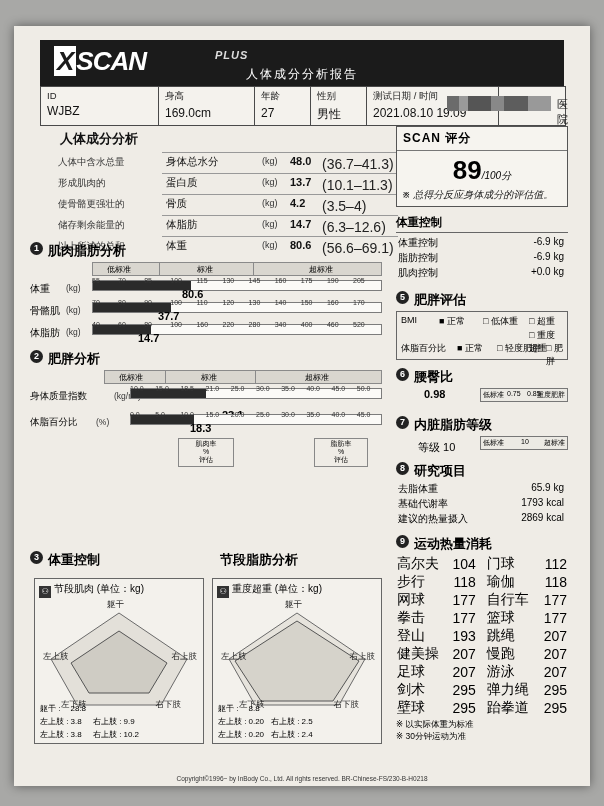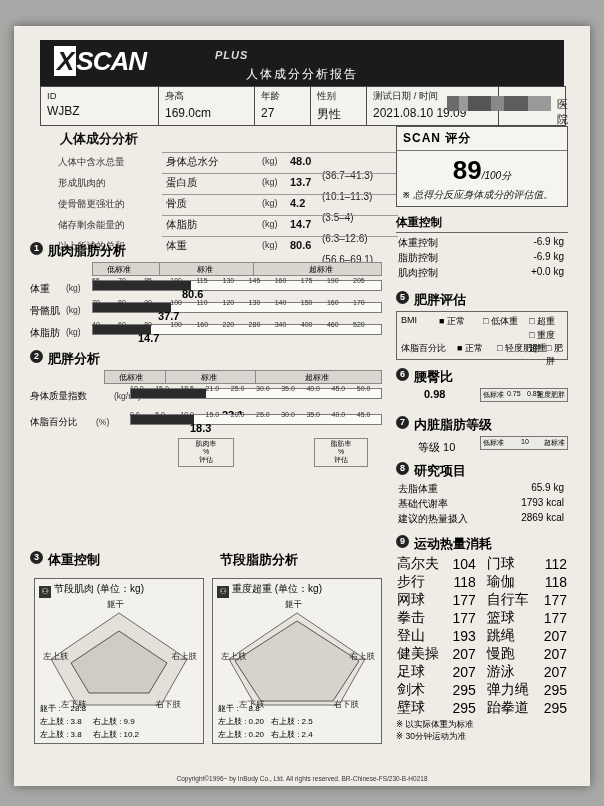--- a/index.html
+++ b/index.html
@@ -22,21 +22,21 @@
   .redact-txt{position:absolute;left:516px;top:10px;font-size:11px;color:#111;}
   
   .sec-title{font-size:13px;font-weight:bold;color:#111;}
   #body-comp{position:absolute;left:40px;top:104px;width:344px;}
   #body-comp .t{margin-left:6px;}
   .bc-row{position:relative;height:20px;}
   .bc-desc{position:absolute;left:4px;top:3px;font-size:9.5px;color:#333;}
   .bc-name{position:absolute;left:112px;top:2px;font-size:10.5px;color:#111;}
   .bc-unit{position:absolute;left:208px;top:3px;font-size:9px;color:#333;}
   .bc-val{position:absolute;left:236px;top:2px;font-size:11px;color:#111;font-weight:bold;}
-  .bc-rng{position:absolute;left:268px;top:3px;font-size:10px;color:#222;margin-top:14px;}
+  .bc-rng{position:absolute;left:268px;top:3px;font-size:14px;color:#222;}
   .hline{position:absolute;left:108px;right:0;border-top:1px solid #999;}
   
   #right{position:absolute;left:382px;top:100px;width:172px;}
   .rbox{border:1px solid #555;background:#f6f4ef;}
   .score-hd{font-size:12px;font-weight:bold;letter-spacing:1px;padding:3px 6px;border-bottom:1px solid #777;}
   .score-big{font-size:26px;font-weight:bold;text-align:center;padding-top:4px;}
   .score-big small{font-size:10px;font-weight:normal;font-style:italic;}
   .score-note{font-size:10px;padding:2px 5px 4px;color:#222;font-style:italic;}
   .sub-hd{font-size:11.5px;font-weight:bold;margin:8px 0 2px;}
   .kv{position:relative;height:15px;font-size:10px;}

